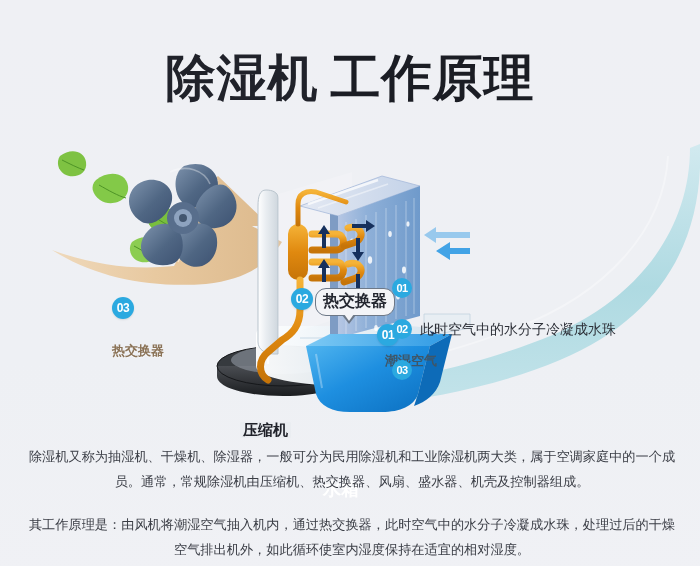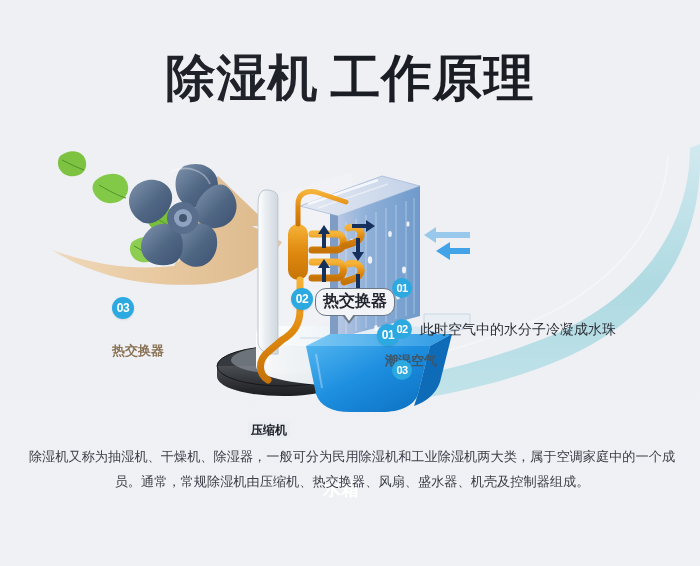--- a/index.html
+++ b/index.html
@@ -70,24 +70,24 @@
     text-shadow: 0 1px 1px rgba(255,255,255,0.55);
   }
   .lbl-humid {
     left: 385px;
     top: 216px;
     color: #3f5667;
     font-size: 13px;
     font-weight: bold;
   }
   .lbl-compressor {
-    left: 248px;
+    left: 240px;
     top: 284px;
     color: #20222a;
-    font-size: 12px;
+    font-size: 15px;
     font-weight: bold;
     background: rgba(233,236,240,0.82);
     padding: 1px 3px;
     border-radius: 2px;
   }
   .lbl-tank {
     left: 323px;
     top: 344px;
     color: #ffffff;
     font-size: 18px;
@@ -436,15 +436,16 @@
       <span class="legend-num">02</span>
       <span class="legend-text">此时空气中的水分子冷凝成水珠</span>
     </div>
     <div class="legend-row">
       <span class="legend-num">03</span>
     </div>
   </div>
 
   <div class="body-copy">
     <p class="para">除湿机又称为抽湿机、干燥机、除湿器，一般可分为民用除湿机和工业除湿机两大类，属于空调家庭中的一个成员。通常，常规除湿机由压缩机、热交换器、风扇、盛水器、机壳及控制器组成。</p>
+    <p class="para">其工作原理是：由风机将潮湿空气抽入机内，通过热交换器，此时空气中的水分子冷凝成水珠，处理过后的干燥空气排出机外，如此循环使室内湿度保持在适宜的相对湿度。</p>
   </div>
 
 </div>
 
 </body></html>

